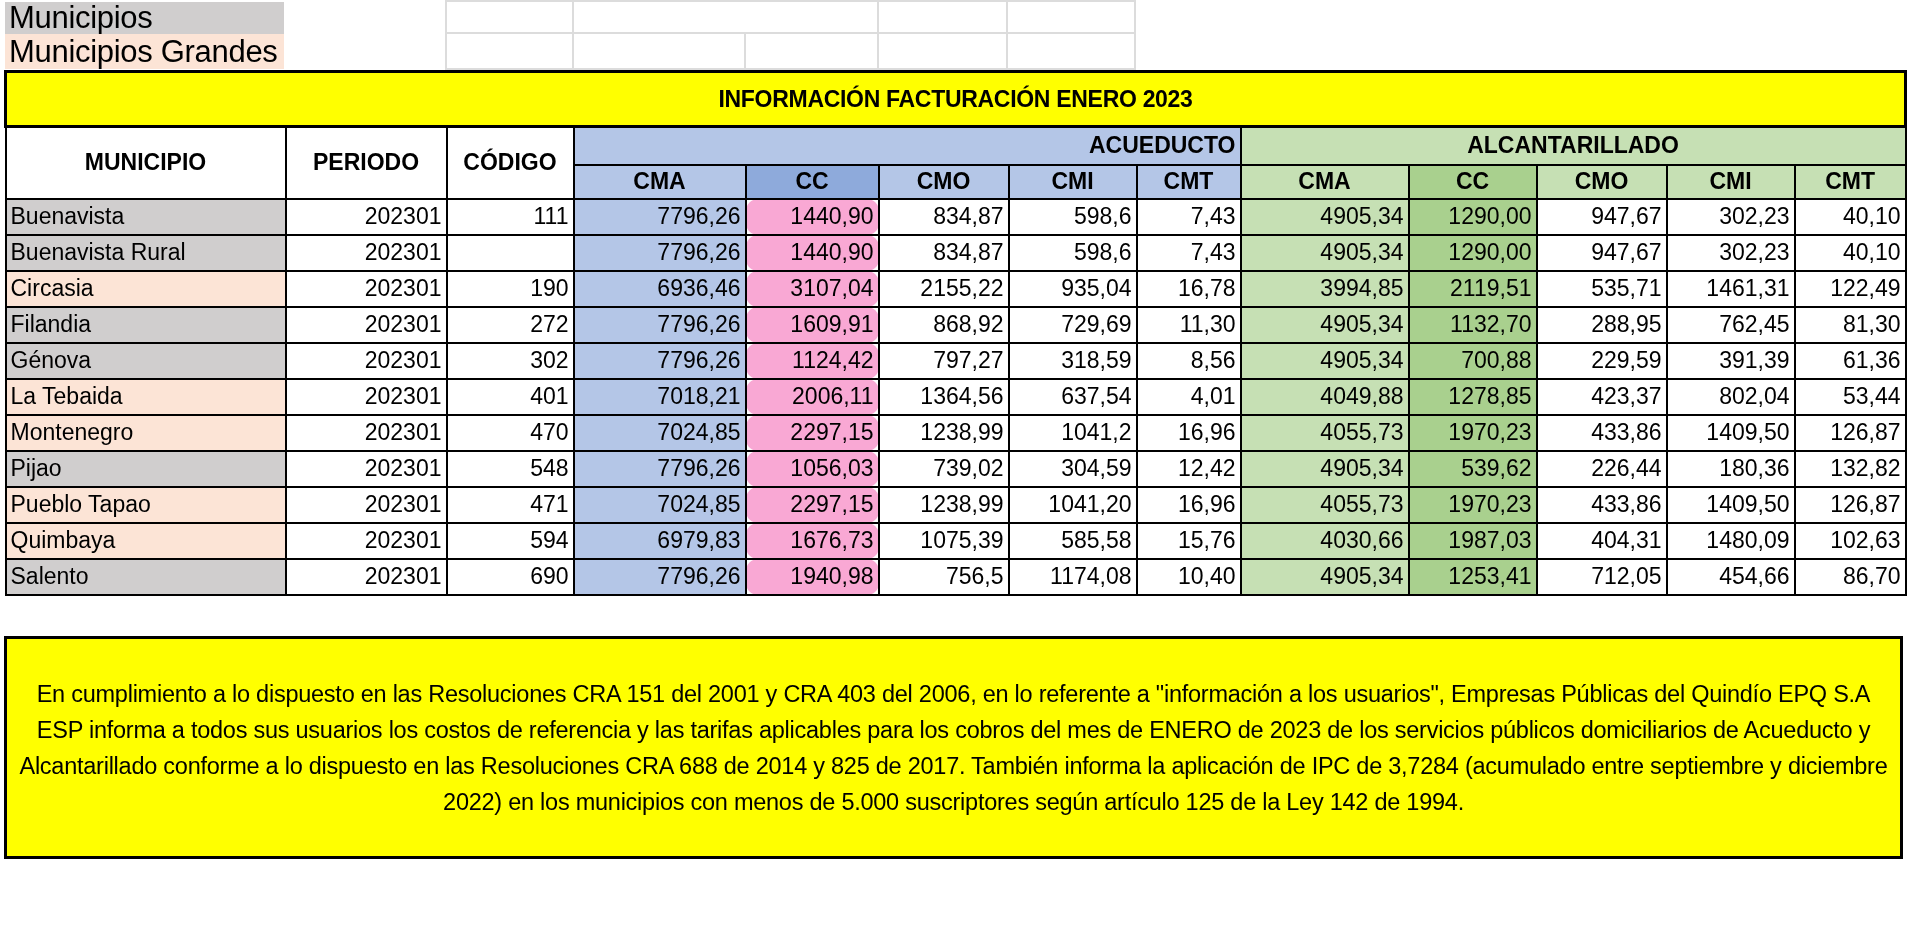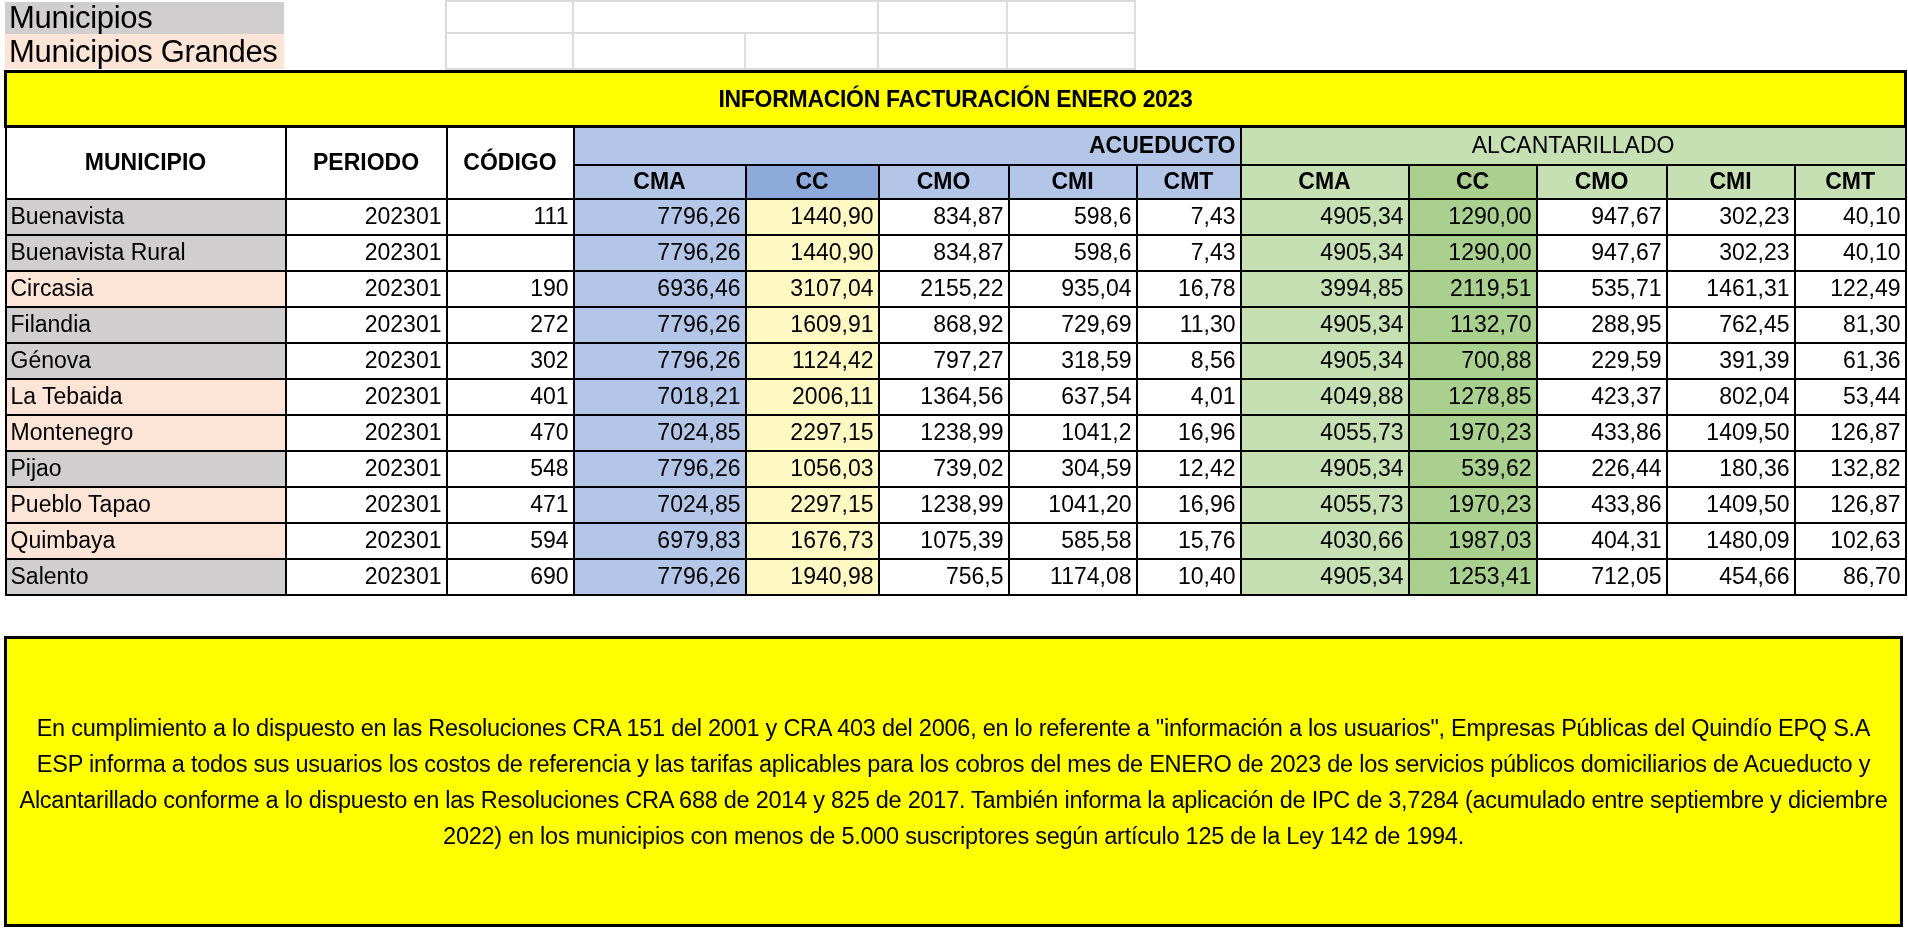--- a/index.html
+++ b/index.html
@@ -30,37 +30,37 @@
     border: 2px solid #000; padding: 0 4px; box-sizing: border-box;
     font-size: 23px; white-space: nowrap; overflow: hidden;
   }
   .title-cell {
     background: #ffff00; height: 55px; text-align: center;
     font-weight: bold; font-size: 24px; letter-spacing: -0.3px;
     border: 3px solid #000 !important;
   }
   .hdr { font-weight: bold; text-align: center; background: #fff; font-size: 24px; border-radius: 11px; }
   .grp-acu { background: #b4c6e7; font-weight: bold; text-align: right; font-size: 24px; height: 38px; }
-  .grp-alc { background: #c6e0b4; font-weight: normal; text-align: center; font-size: 24px; height: 38px; }
+  .grp-alc { background: #c6e0b4; font-weight: bold; text-align: center; font-size: 24px; height: 38px; }
   .sub-acu { background: #b4c6e7; font-weight: bold; text-align: center; font-size: 24px; height: 34px; }
   .sub-acu.cc { background: #8eaadb; }
   .sub-alc { background: #c6e0b4; font-weight: bold; text-align: center; font-size: 24px; height: 34px; }
   .sub-alc.cc { background: #a9d08e; }
 
   tr.data td { height: 36px; text-align: right; background: #fff; }
   tr.data td.mun { text-align: left; }
   tr.data.pequeno td.mun { background: #d0cece; }
   tr.data.grande td.mun { background: #fce4d6; margin-top: 36px; }
   tr.data td.acu-cma { background: #b4c6e7; }
-  tr.data td.acu-cc { background: #fef9c3; }
+  tr.data td.acu-cc { background: #f9a8d4; border-radius: 12px; }
   tr.data td.alc-cma { background: #c6e0b4; }
   tr.data td.alc-cc { background: #a9d08e; }
 
   .note {
-    position: absolute; left: 4px; top: 636px; width: 1899px; height: 291px;
+    position: absolute; left: 4px; top: 636px; width: 1899px; height: 223px;
     background: #ffff00; border: 3px solid #000; box-sizing: border-box;
     display: flex; align-items: center; justify-content: center;
     text-align: center; font-size: 23.5px; line-height: 36px; padding: 0 6px;
     letter-spacing: -0.25px;
   }
 </style>
 </head>
 <body>
 
 <div class="legend small">Municipios Pequeños</div>

